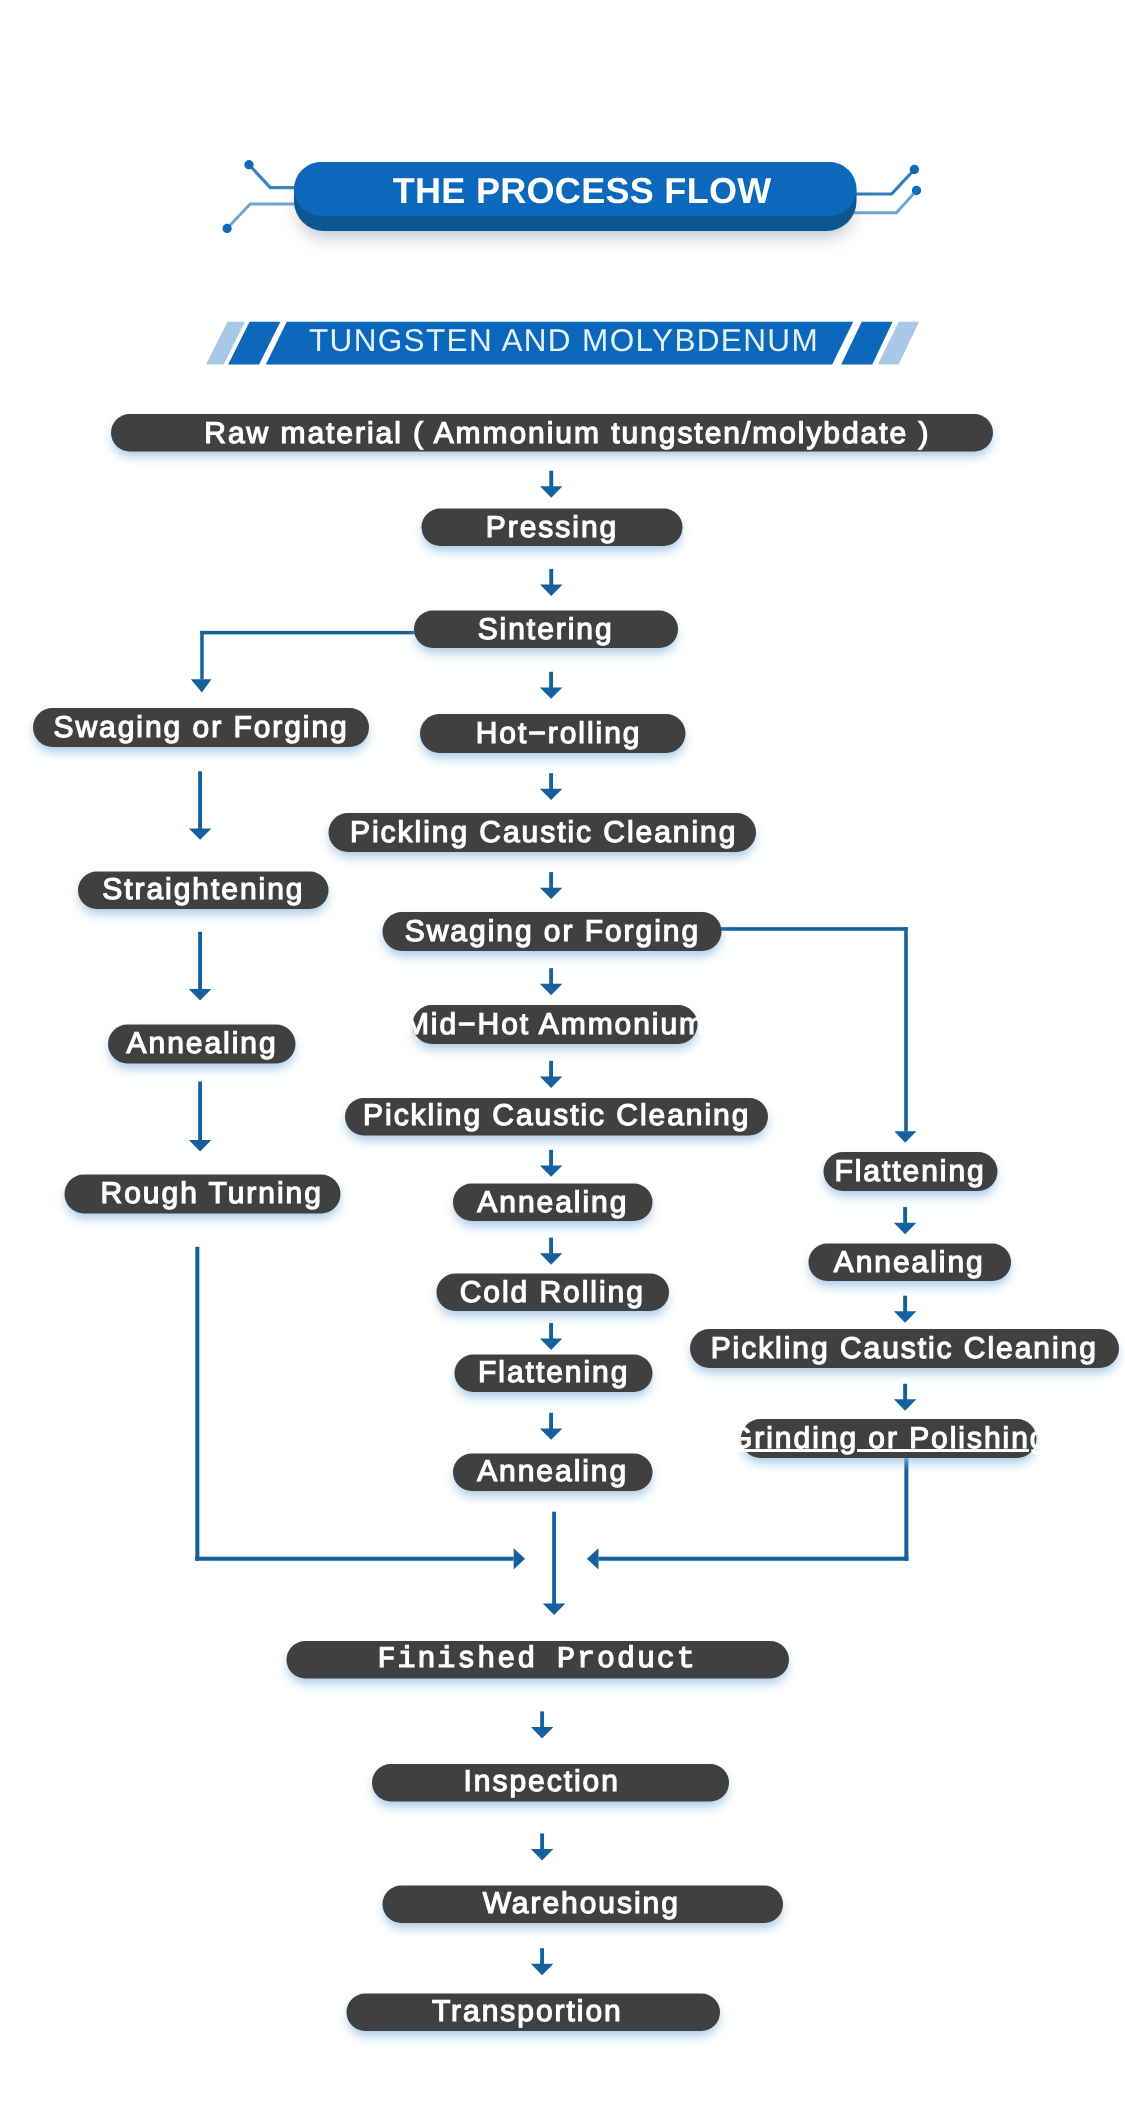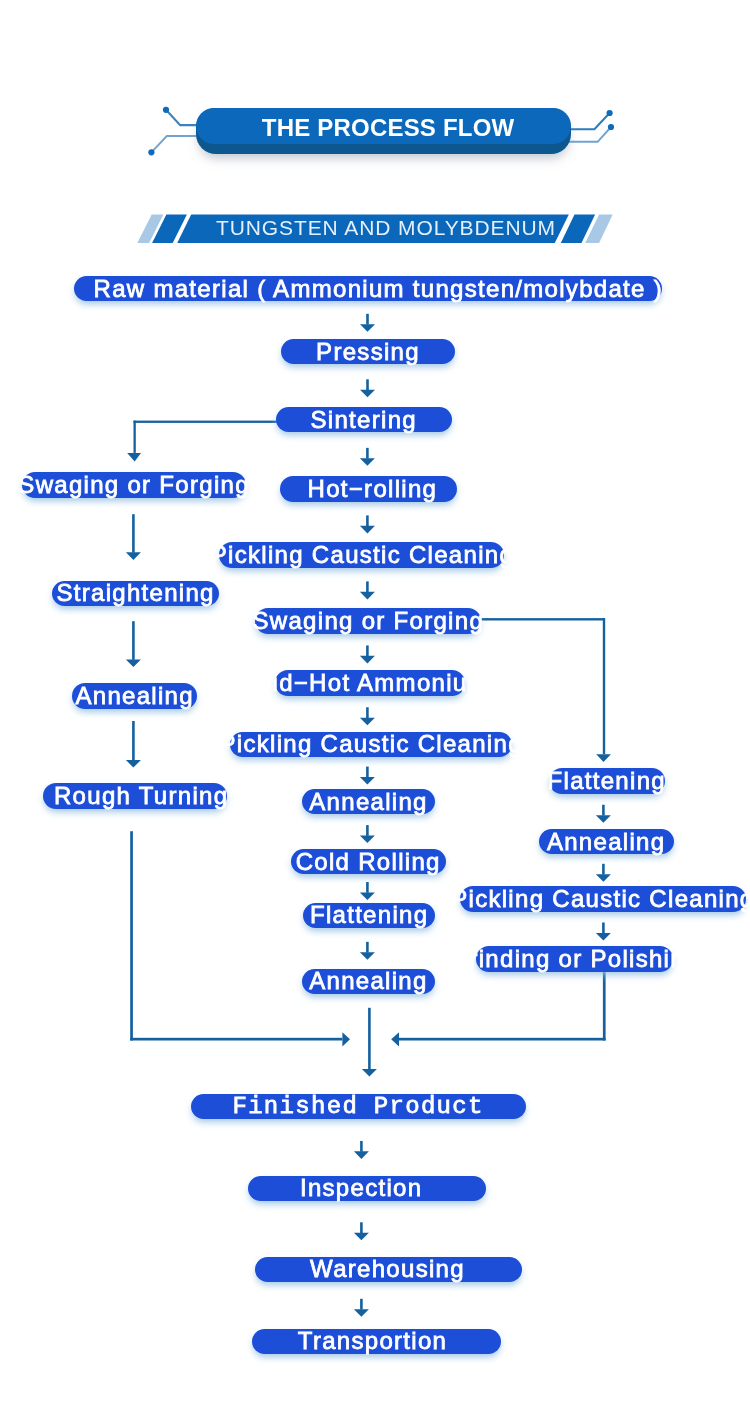--- a/index.html
+++ b/index.html
@@ -15,25 +15,25 @@
   #banner-upper{position:absolute;left:0;top:0;width:375px;height:36px;border-radius:18px;
      background:#0b68bb;}
   #banner-title{position:absolute;left:0;top:0;width:375px;height:40px;display:flex;
      align-items:center;justify-content:center;color:#ffffff;font-size:24px;font-weight:bold;
      letter-spacing:0.2px;padding-left:9.2px;box-sizing:border-box;line-height:1;}
 
   
   #subtitle-band{position:absolute;left:0;top:205px;width:750px;height:46px;}
   #subtitle-text{position:absolute;left:199px;top:213px;width:354px;height:30px;display:flex;
      align-items:center;justify-content:center;color:#e4f0fb;font-size:21px;
-     letter-spacing:0.9px;white-space:nowrap;margin-left:10px;}
+     letter-spacing:0.9px;white-space:nowrap;}
 
   
-  .box{position:absolute;border-radius:14px;background:#1d4ed8;color:#ffffff;
-       display:flex;align-items:center;justify-content:center;font-weight:normal;font-size:24px;
+  .box{position:absolute;border-radius:14px;background:#404040;color:#ffffff;
+       display:flex;align-items:center;justify-content:center;font-weight:normal;font-size:20px;
        letter-spacing:1.3px;white-space:nowrap;line-height:1;
        -webkit-text-stroke:0.8px #ffffff;
        box-shadow:0 4px 7px -1px rgba(146,190,226,.85);}
 
   
   #wires{position:absolute;left:0;top:0;width:750px;height:1404px;}
 </style>
 </head>
 <body>
 
@@ -169,31 +169,31 @@
     </div>
     <div class="box" style="left: 290.8px; top: 848.9px; width: 154.8px; height: 25.4px; box-sizing: border-box;">
       <span>Cold Rolling</span>
     </div>
     <div class="box" style="left: 459.8px; top: 886.3px; width: 286.1px; height: 25.4px; box-sizing: border-box;">
       <span>Pickling Caustic Cleaning</span>
     </div>
     <div class="box" style="left: 302.8px; top: 902.7px; width: 132.7px; height: 25.4px; box-sizing: border-box;">
       <span>Flattening</span>
     </div>
-    <div class="box" style="left: 476px; top: 946.3px; width: 197px; height: 25.4px; box-sizing: border-box;">
+    <div class="box" style="left: 494px; top: 946.3px; width: 197px; height: 25.4px; box-sizing: border-box; text-decoration: underline;">
       <span>Grinding or Polishing</span>
     </div>
     <div class="box" style="left: 302.1px; top: 968.6px; width: 132.7px; height: 25.4px; box-sizing: border-box;">
       <span>Annealing</span>
     </div>
     <div class="box" style="left: 190.6px; top: 1094px; width: 335px; height: 25.4px; box-sizing: border-box; font-family: Liberation Mono, monospace;">
       <span>Finished Product</span>
     </div>
     <div class="box" style="left: 248.1px; top: 1175.5px; width: 238.1px; height: 25.4px; padding-right: 12px; box-sizing: border-box;">
       <span>Inspection</span>
     </div>
     <div class="box" style="left: 255px; top: 1256.7px; width: 267px; height: 25.4px; padding-right: 2px; box-sizing: border-box;">
       <span>Warehousing</span>
     </div>
-    <div class="box" style="left: 252px; top: 1328.5px; width: 249.1px; height: 25.4px; padding-right: 8px; box-sizing: border-box;">
+    <div class="box" style="left: 231px; top: 1328.5px; width: 249.1px; height: 25.4px; padding-right: 8px; box-sizing: border-box;">
       <span>Transportion</span>
     </div>
   </div>
 
 </body></html>

